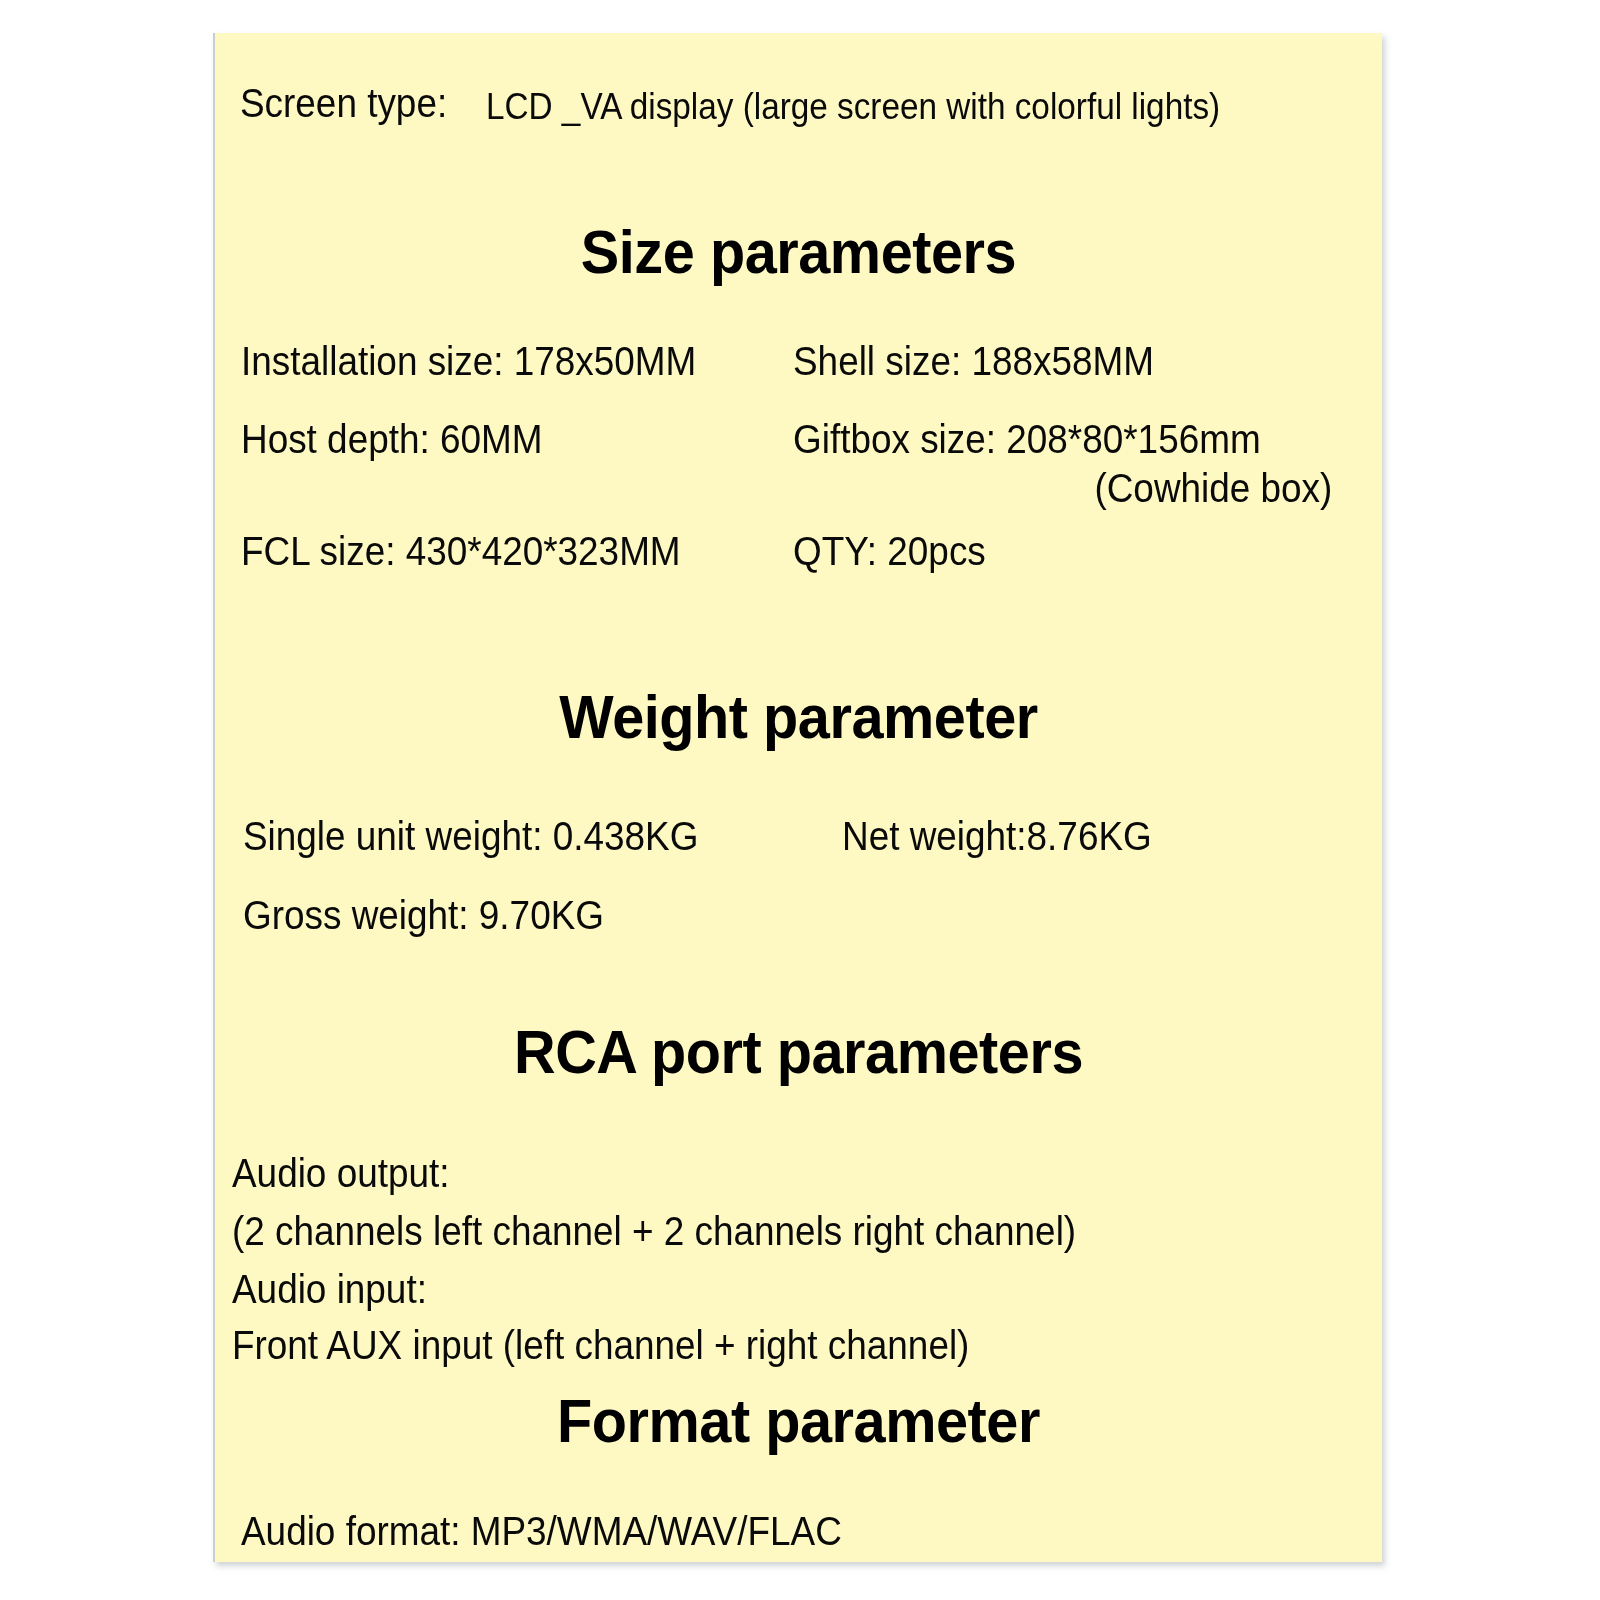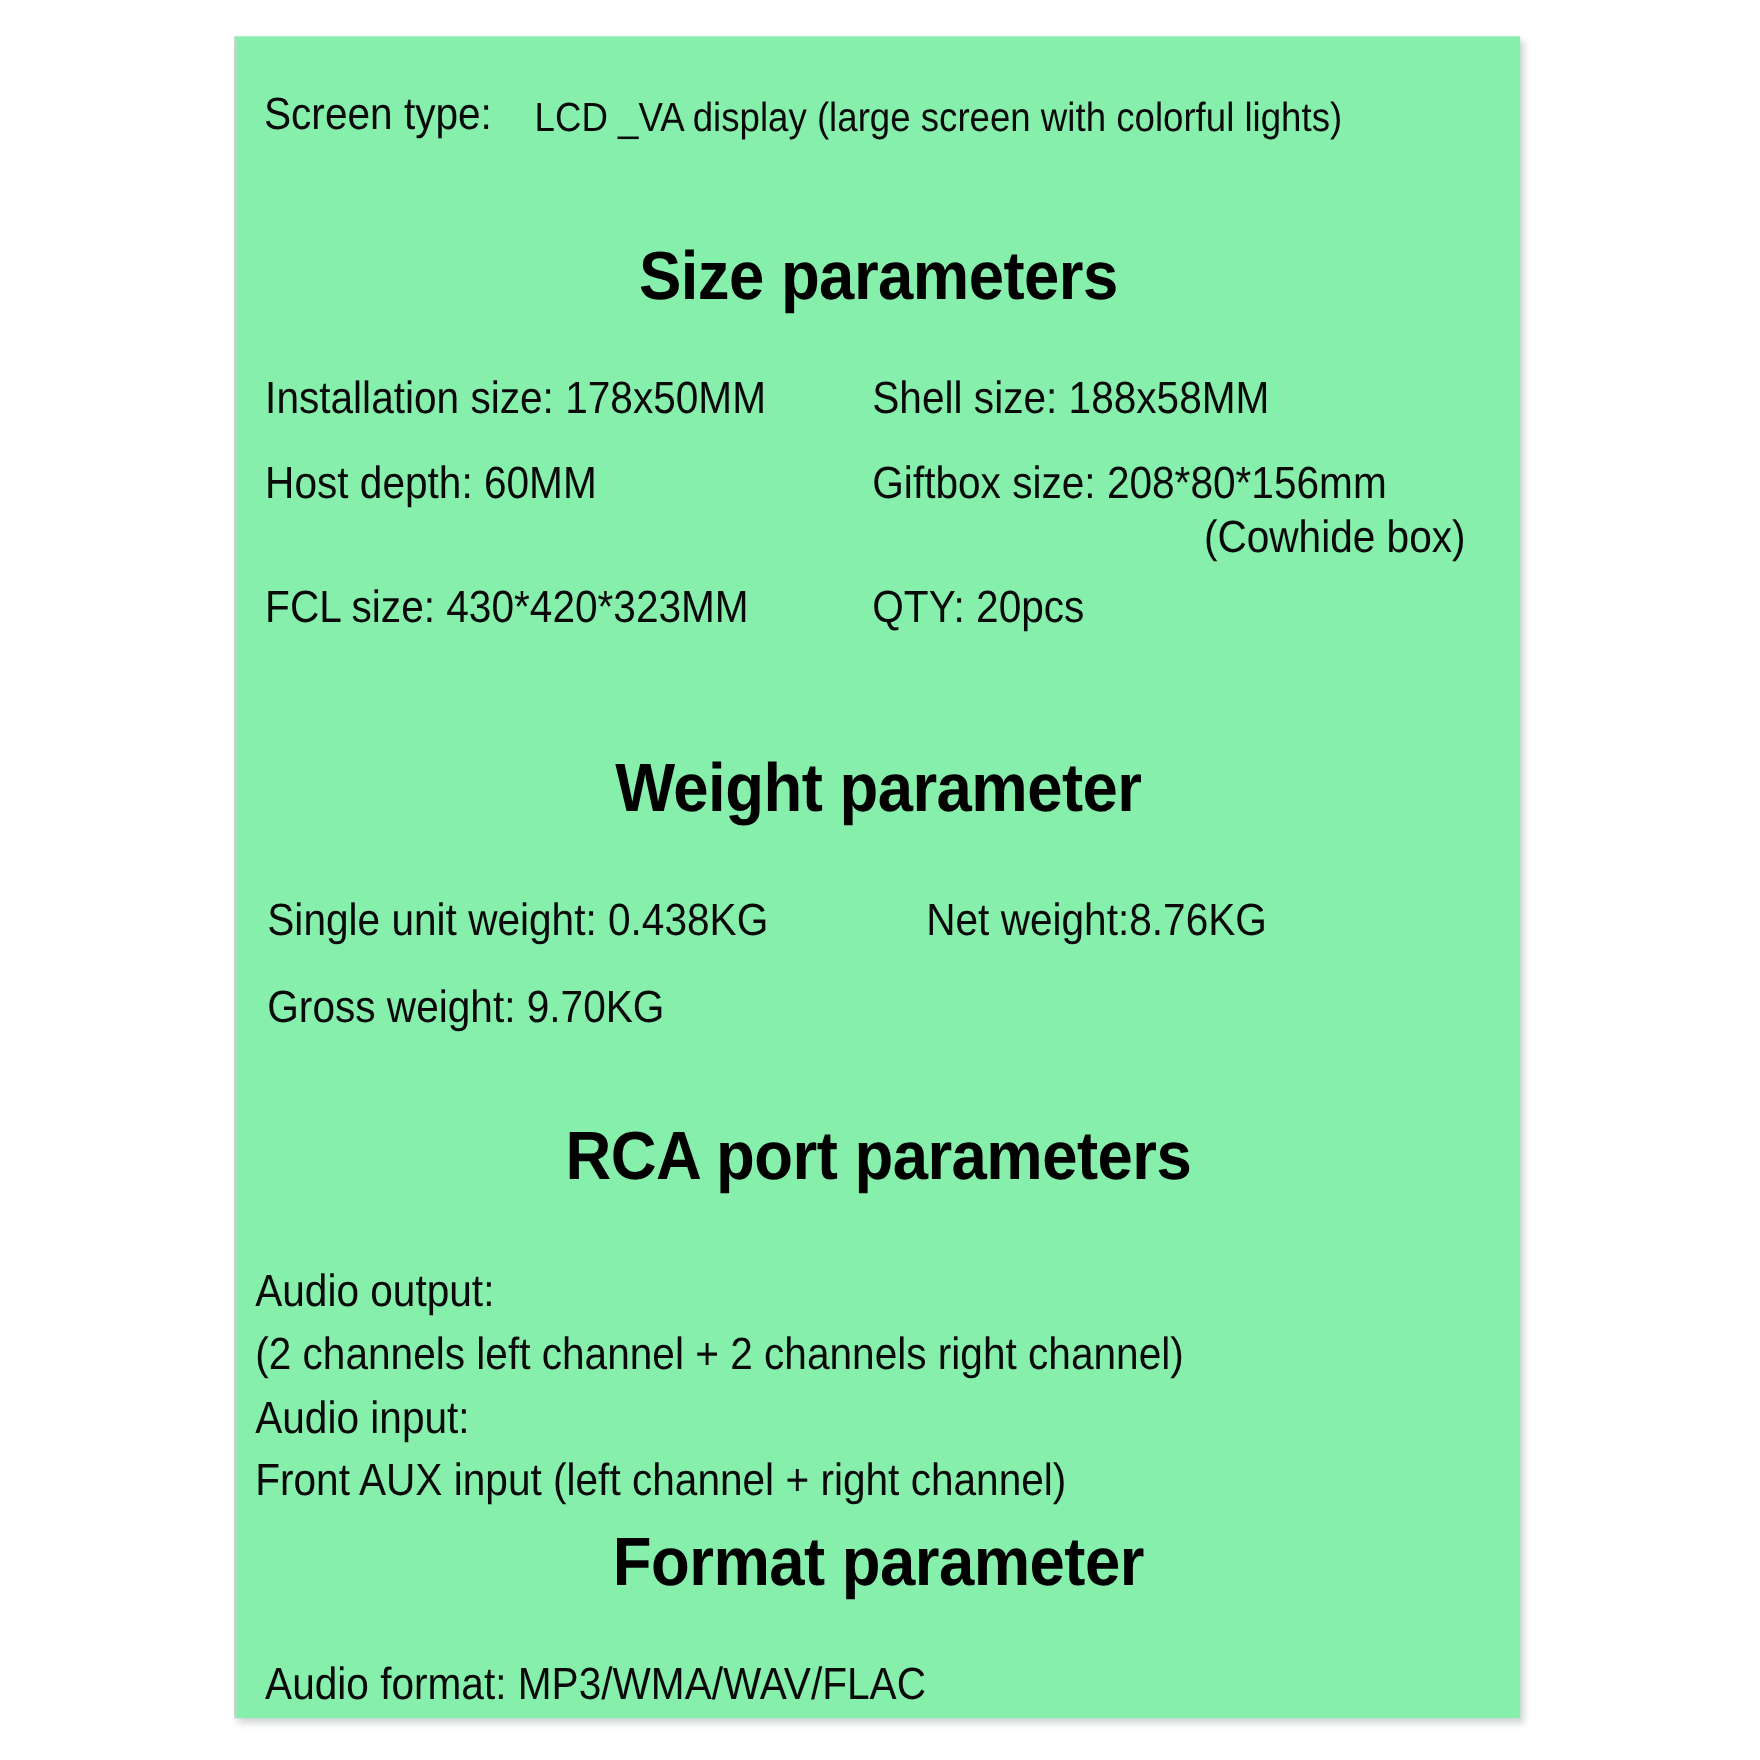--- a/index.html
+++ b/index.html
@@ -13,21 +13,21 @@
     font-family: "Liberation Sans", "DejaVu Sans", sans-serif;
     overflow: hidden;
   }
 
   #spec-panel {
     position: absolute;
     left: 213px;
     top: 33px;
     width: 1169px;
     height: 1529px;
-    background: #86efac;
+    background: #fef9c3;
     border-left: 2px solid #c9cfd1;
     box-sizing: border-box;
     box-shadow: 3px 4px 6px rgba(100, 110, 115, 0.30);
   }
 
   .pad {
     position: relative;
     width: 100%;
     height: 100%;
   }

